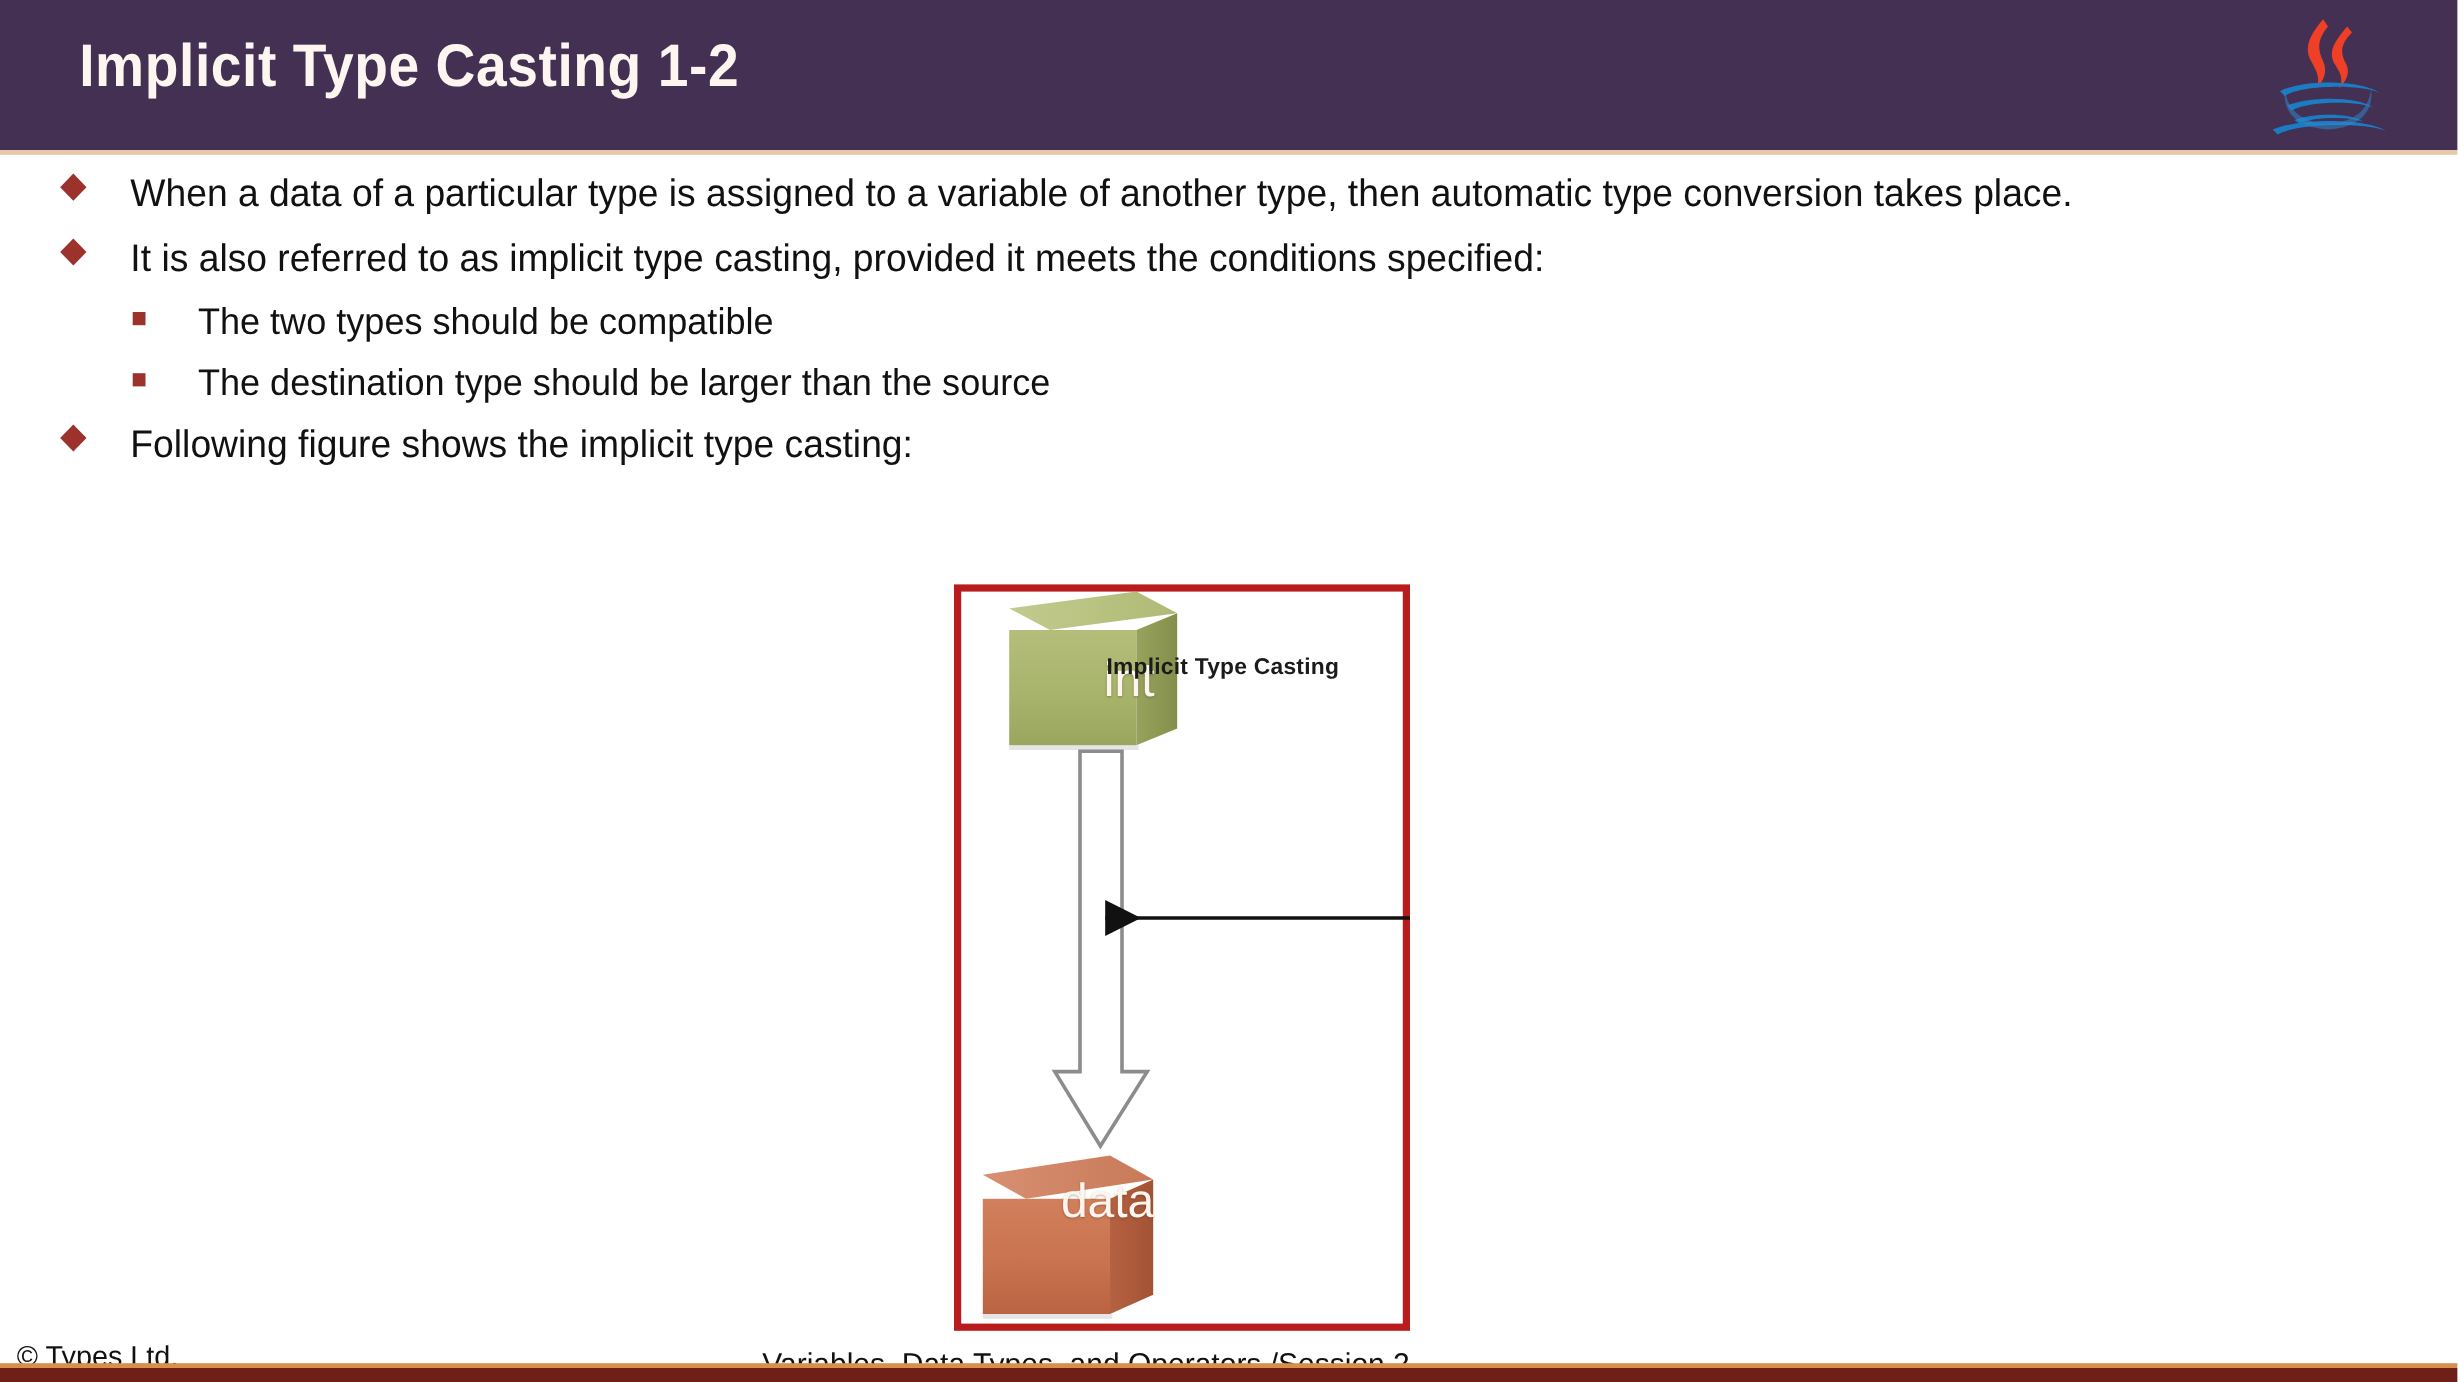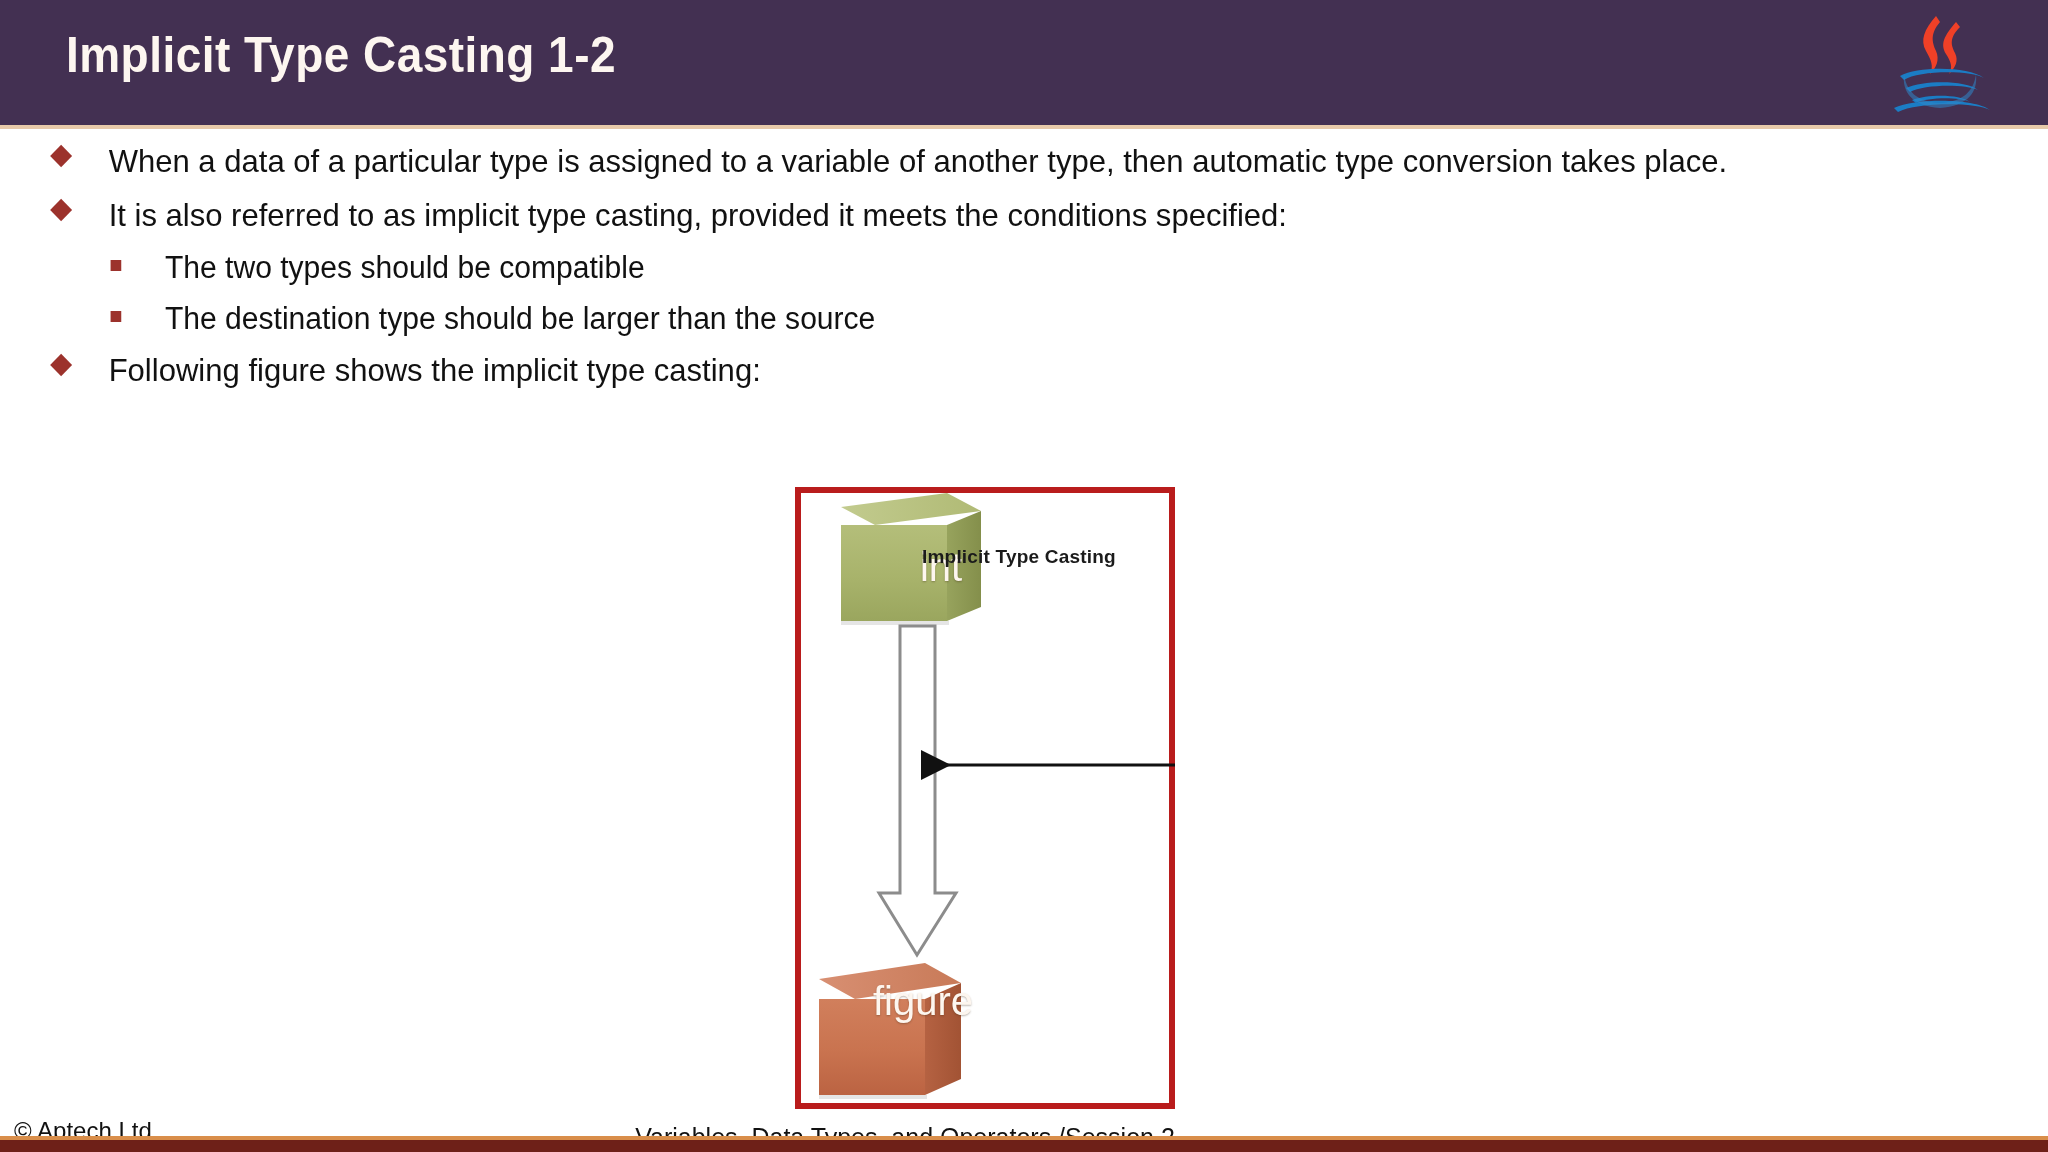--- a/index.html
+++ b/index.html
@@ -314,24 +314,24 @@
 
     <g>
       <polygon points="18,486 124,470 160,490 54,506" fill="url(#redTop)"></polygon>
       <rect x="18" y="506" width="106" height="96" fill="url(#redFront)"></rect>
       <polygon points="124,506 160,490 160,586 124,602" fill="url(#redSide)"></polygon>
       <rect x="18" y="602" width="108" height="4" fill="#000000" opacity="0.10"></rect>
     </g>
   </svg>
 
   <div class="box-label label-int">int</div>
-  <div class="box-label label-float">figure</div>
+  <div class="box-label label-float">data</div>
 </div>
 
 <div class="arrow-caption-wrap">
   <div class="arrow-caption">Implicit Type Casting</div>
 </div>
 
-<div class="footer-left">© Aptech Ltd.</div>
+<div class="footer-left">© Types Ltd.</div>
 <div class="footer-center">Variables, Data Types, and Operators /Session 2</div>
 <div class="footer-page">47</div>
 <div class="footer-thin-line"></div>
 <div class="footer-bar"></div>
 
 </body></html>

